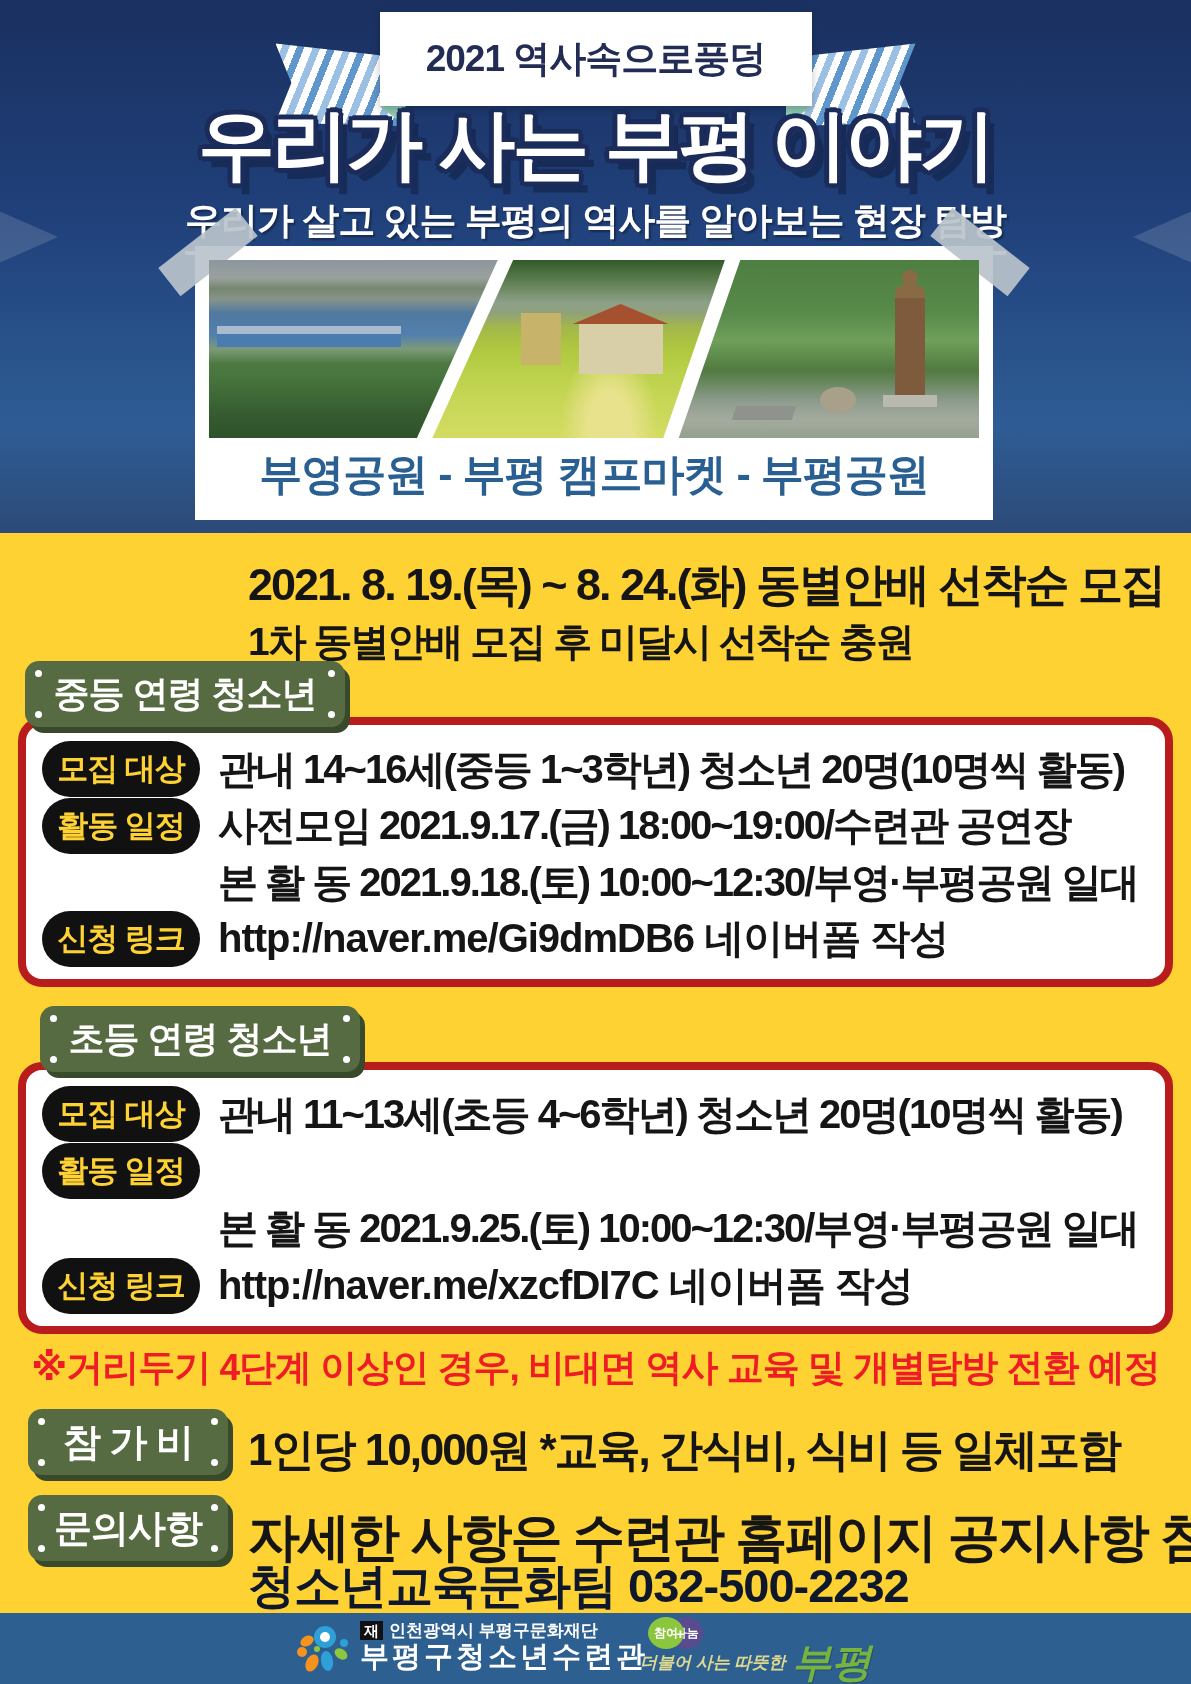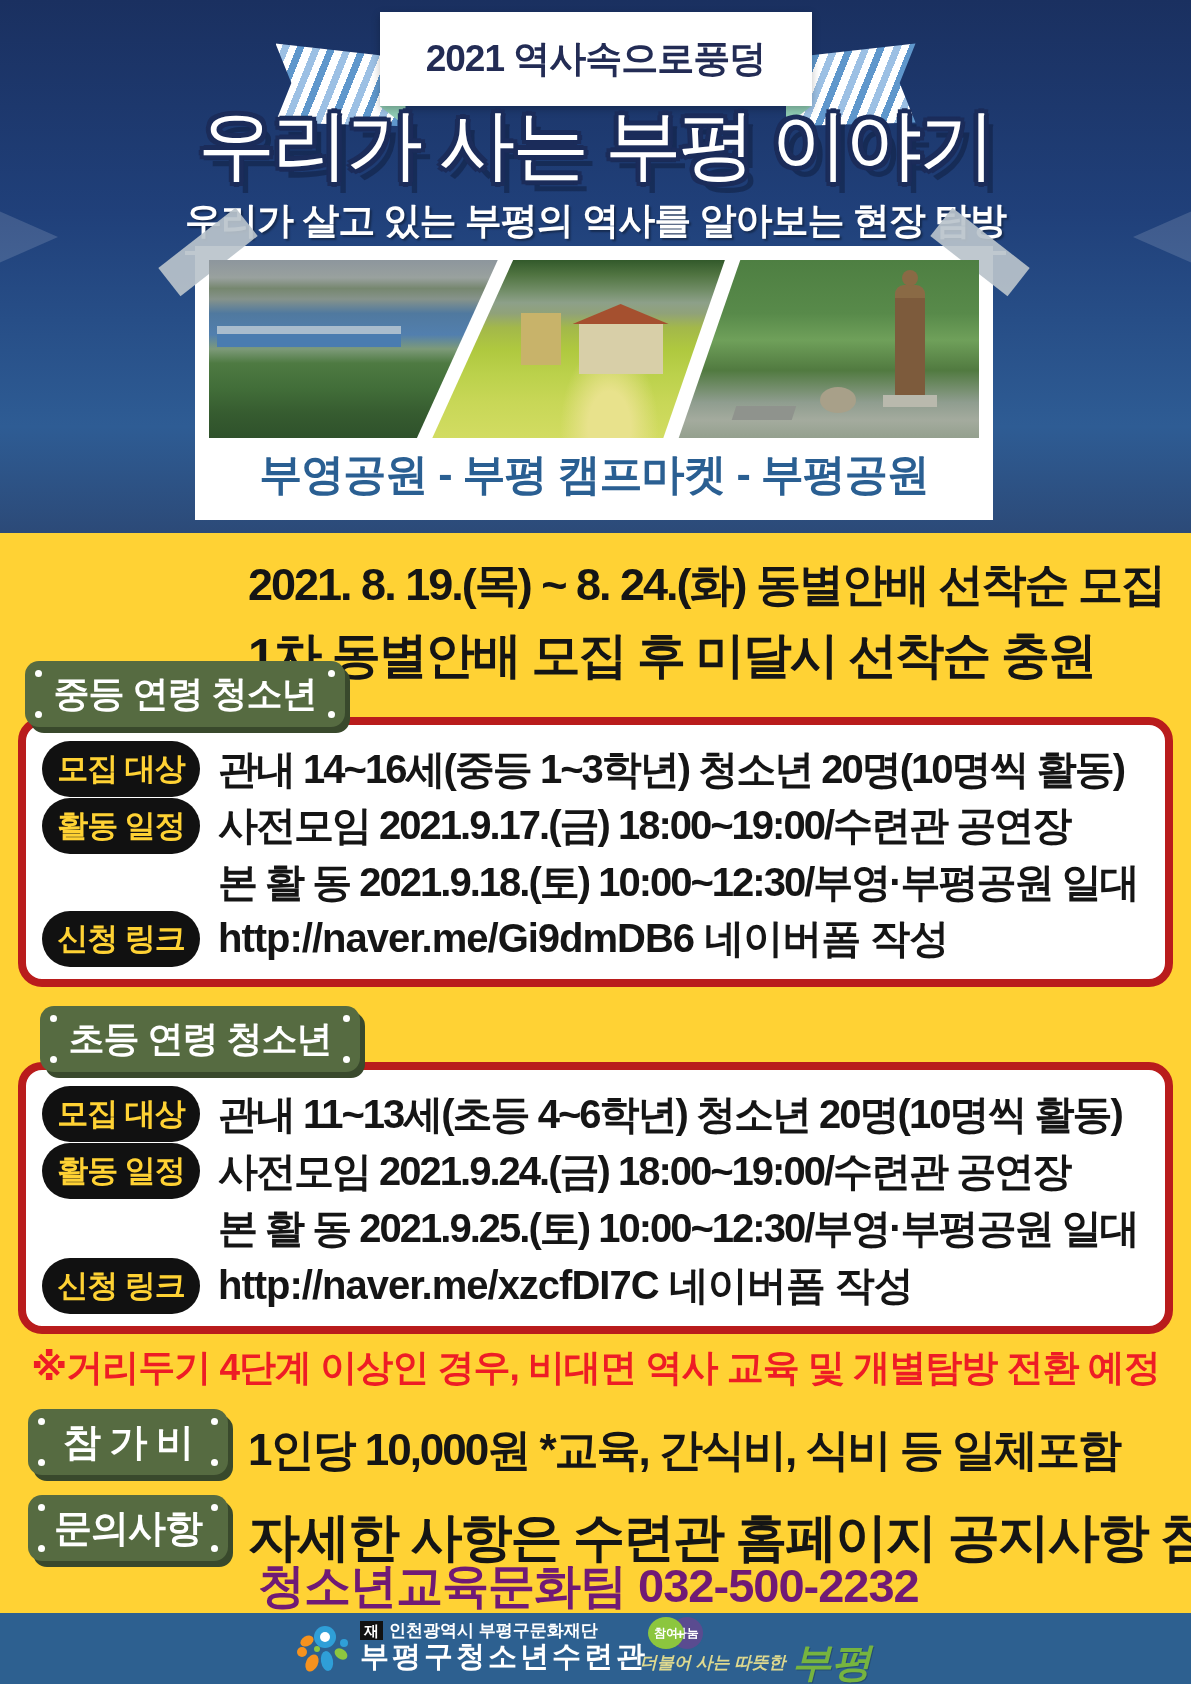--- a/index.html
+++ b/index.html
@@ -30,21 +30,21 @@
   .ribbon-fold.right { right:104px; clip-path:polygon(0 0,100% 0,0 100%); }
   .ribbon-band {
     position:absolute; left:104px; top:0; width:432px; height:94px; background:#ffffff;
     box-shadow:0 3px 8px rgba(0,0,0,.25);
     display:flex; align-items:center; justify-content:center;
   }
   .ribbon-band span { font-size:37px; font-weight:800; color:#232c55; letter-spacing:-1px; }
 
   .hero-title {
     position:absolute; top:94px; left:0; width:100%; text-align:center;
-    font-size:77px; font-weight:400; color:#ffffff; letter-spacing:-3px;
+    font-size:77px; font-weight:700; color:#ffffff; letter-spacing:-3px;
     text-shadow:-4px -4px 0 #1b2c5a,4px -4px 0 #1b2c5a,-4px 4px 0 #1b2c5a,4px 4px 0 #1b2c5a,
                 0 -5px 0 #1b2c5a,0 5px 0 #1b2c5a,-5px 0 0 #1b2c5a,5px 0 0 #1b2c5a,
                 9px 11px 0 rgba(10,20,45,.4);
   }
   .hero-subtitle-wrap { position:absolute; top:196px; left:0; width:100%; text-align:center; }
   .hero-subtitle {
     display:inline-block; font-size:37px; font-weight:800; color:#ffffff;
     letter-spacing:-1px; border-bottom:4px solid #ffffff; padding-bottom:5px;
     text-shadow:2px 2px 2px rgba(0,0,0,.35);
   }
@@ -94,21 +94,21 @@
   }
   .green-label .dot { position:absolute; width:7px; height:7px; border-radius:50%; background:#ffffff; }
   .green-label .dot.tl { left:10px; top:9px; }   .green-label .dot.tr { right:10px; top:9px; }
   .green-label .dot.bl { left:10px; bottom:9px; } .green-label .dot.br { right:10px; bottom:9px; }
 
   .label-sm { width:200px; height:66px; font-size:38px; }
   .label-lg { width:320px; height:66px; font-size:36px; z-index:2; }
 
   .app-label { left:28px; top:17px; }
   .app-line1 { position:absolute; left:248px; top:22px; font-size:45px; font-weight:800; color:#151515; letter-spacing:-2px; white-space:nowrap; }
-  .app-line2 { position:absolute; left:248px; top:90px; font-size:49px; font-weight:800; color:#151515; letter-spacing:-2px; white-space:nowrap; }
+  .app-line2 { position:absolute; left:248px; top:82px; font-size:39px; font-weight:800; color:#151515; letter-spacing:-2px; white-space:nowrap; }
 
   .group1-label { left:25px; top:128px; }
   .group2-label { left:40px; top:473px; }
 
   .info-box {
     position:absolute; left:18px; width:1155px; background:#ffffff;
     border:8px solid #b91c1c; border-radius:24px;
     padding:16px 14px 12px 16px;
     display:flex; flex-direction:column; justify-content:space-between;
     z-index:1;
@@ -128,21 +128,21 @@
   .notice {
     position:absolute; left:0; top:810px; width:100%; text-align:center;
     font-size:37px; font-weight:800; color:#ee1c25; letter-spacing:-1px; white-space:nowrap;
   }
 
   .fee-label { left:28px; top:876px; }
   .fee-text { position:absolute; left:248px; top:888px; font-size:44px; font-weight:800; color:#151515; letter-spacing:-2px; white-space:nowrap; }
 
   .inq-label { left:28px; top:962px; }
   .inq-line1 { position:absolute; left:248px; top:970px; font-size:52px; font-weight:700; color:#151515; letter-spacing:-2px; white-space:nowrap; }
-  .inq-line2 { position:absolute; left:248px; top:1022px; font-size:47px; font-weight:800; color:#701a75; letter-spacing:-1px; white-space:nowrap;margin-left:10px; }
+  .inq-line2 { position:absolute; left:248px; top:1022px; font-size:47px; font-weight:800; color:#0f172a; letter-spacing:-1px; white-space:nowrap; }
 
   
   .footer { position:absolute; top:1613px; left:0; width:1191px; height:71px; background:#2d6090; }
   .footer-left { position:absolute; left:296px; top:6px; display:flex; align-items:center; gap:10px; }
   .footer-left-text { display:flex; flex-direction:column; line-height:1.15; }
   .org-line1 { display:flex; align-items:center; gap:6px; font-size:17px; color:#ffffff; font-weight:700; }
   .jae-box { background:#111111; color:#ffffff; padding:1px 4px; font-size:15px; font-weight:700; }
   .org-line2 { font-size:29px; color:#ffffff; font-weight:800; letter-spacing:3px; }
 
   .footer-right { position:absolute; left:640px; top:4px; display:flex; align-items:flex-start; gap:6px; }
@@ -237,21 +237,20 @@
         <span class="dot br"></span>
       <span>초등 연령 청소년</span>
     </div>
     <div class="info-box box2">
       <div class="info-row">
         <span class="pill">모집 대상</span>
         <span class="row-text">관내 11~13세(초등 4~6학년) 청소년 20명(10명씩 활동)</span>
       </div>
       <div class="info-row">
         <span class="pill">활동 일정</span>
-        <span class="row-text">사전모임 2021.9.24.(금) 18:00~19:00/수련관 공연장</span>
       </div>
       <div class="info-row indent">
         <span class="row-text">본 활 동 2021.9.25.(토) 10:00~12:30/부영·부평공원 일대</span>
       </div>
       <div class="info-row">
         <span class="pill">신청 링크</span>
         <span class="row-text link">http://naver.me/xzcfDI7C 네이버폼 작성</span>
       </div>
     </div>
 

